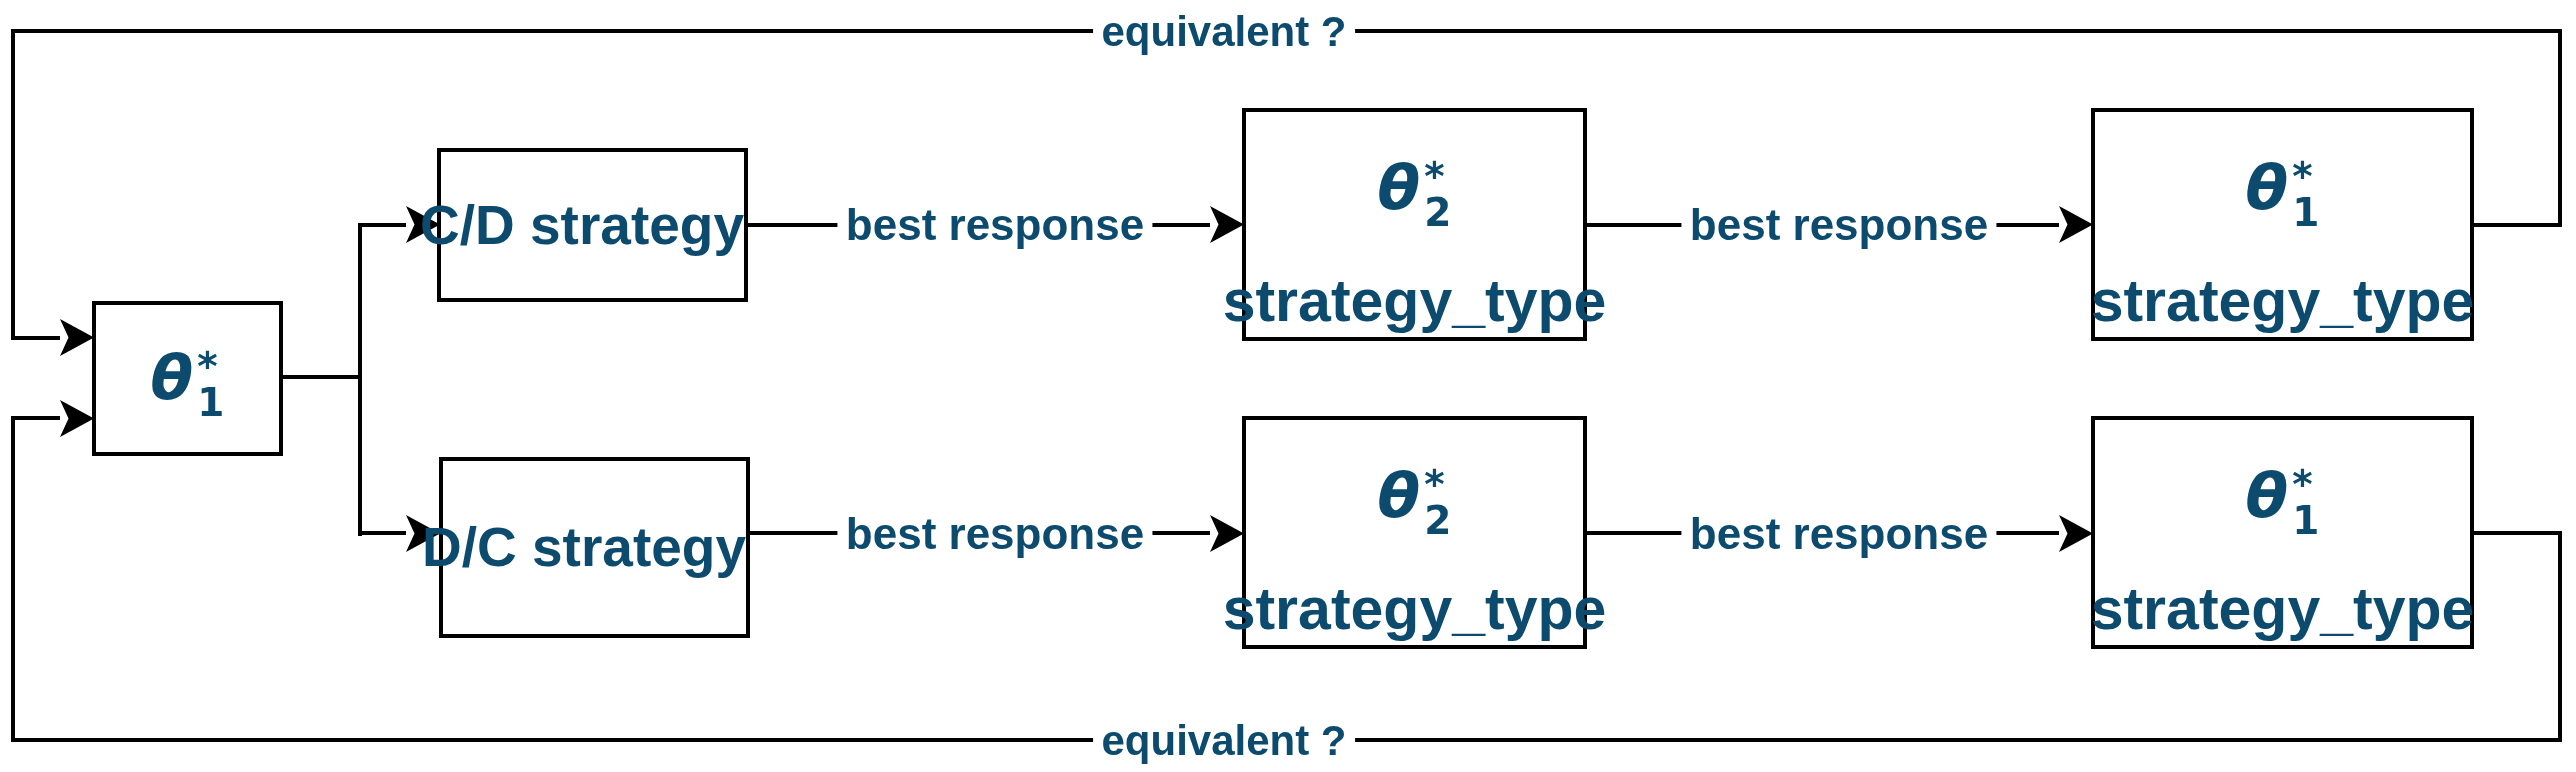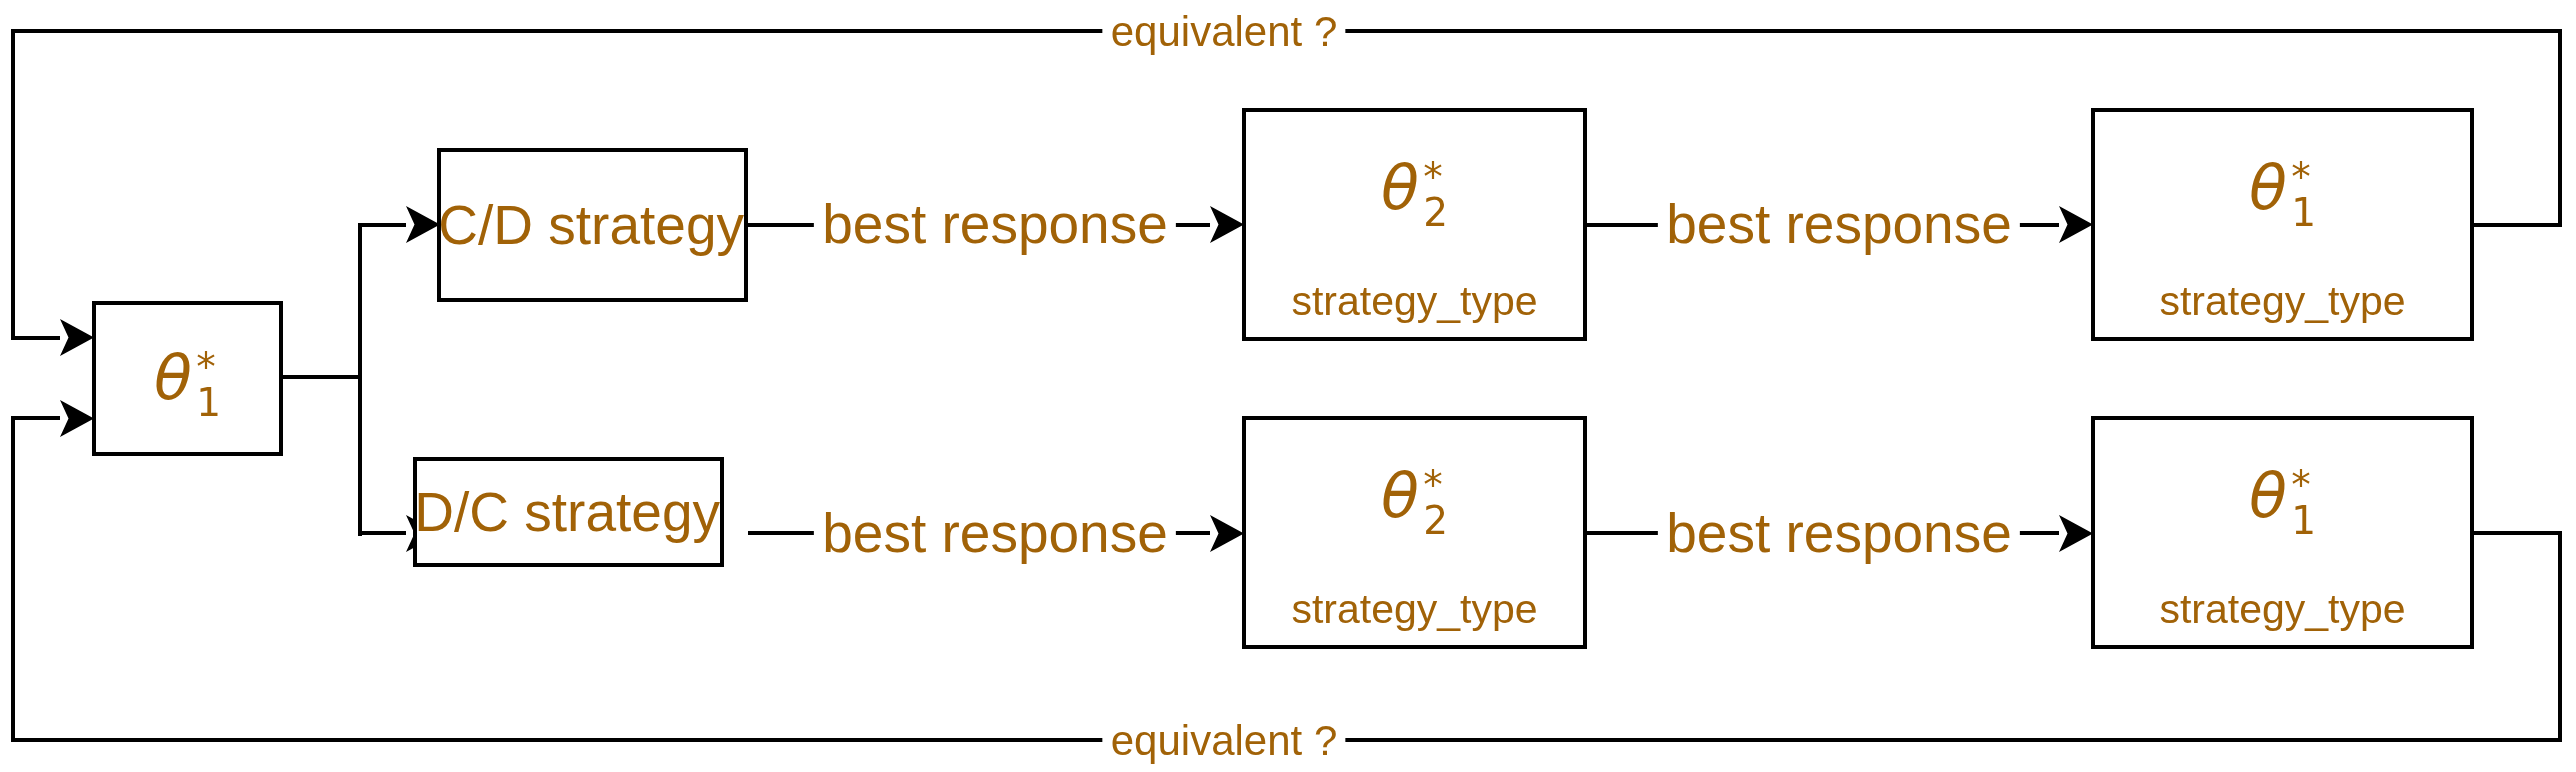--- a/index.html
+++ b/index.html
@@ -2,40 +2,41 @@
 <html style="font-size:13.4px"><head>
 <meta charset="utf-8">
 <style>
   html,body { margin:0; padding:0; background:#ffffff; }
   #canvas {
     position:relative;
     width:2576px;
     height:773px;
     background:#ffffff;
     font-family:"Liberation Sans", sans-serif;
-    color:#a16207;
+    color:#0c4a6e;
     overflow:hidden;
+    font-weight:bold;
   }
   .node {
     position:absolute;
     border:4.2px solid #000000;
     background:#ffffff;
     box-sizing:border-box;
   }
   .center-flex { display:flex; align-items:center; justify-content:flex-end; }
   .box-label {
     font-size:55px;
     line-height:1;
     white-space:nowrap;
   }
   .sub-label {
     position:absolute;
     left:50%; top:84%;
     transform:translate(-50%,-50%);
-    font-size:41px;
+    font-size:59px;
     line-height:1;
     white-space:nowrap;
   }
   .theta-group {
     position:absolute;
     left:50%; top:50%;
     transform:translate(-50%,-50%);
     display:flex;
     align-items:center;
   }
@@ -62,21 +63,21 @@
     position:absolute;
     width:34px; height:37px;
     background:#000000;
     clip-path:polygon(0% 0%, 100% 50%, 0% 100%, 25% 50%);
   }
   .edge-label {
     position:absolute;
     transform:translate(-50%,-50%);
     background:#ffffff;
     padding:0 8.4px;
-    font-size:55px;
+    font-size:44px;
     line-height:1.15;
     white-space:nowrap;
   }
   .equiv-label { font-size:42px; }
 </style>
 </head>
 <body>
 
 <div id="canvas">
 
@@ -126,21 +127,21 @@
         <span class="t-sup">*</span>
         <span class="t-sub">1</span>
       </span>
     </div>
   </div>
 
   <div class="node center-flex" style="left:437px;top:148px;width:311px;height:154px">
     <span class="box-label">C/D strategy</span>
   </div>
 
-  <div class="node center-flex" style="left:413px;top:457px;width:311px;height:110px">
+  <div class="node center-flex" style="left:439px;top:457px;width:311px;height:181px">
     <span class="box-label">D/C strategy</span>
   </div>
 
   <div class="node" style="left:1242px;top:108px;width:345px;height:233px">
     <div class="theta-group pos-upper">
       <span class="t-sym">θ</span>
       <span class="t-scripts">
         <span class="t-sup">*</span>
         <span class="t-sub">2</span>
       </span>

